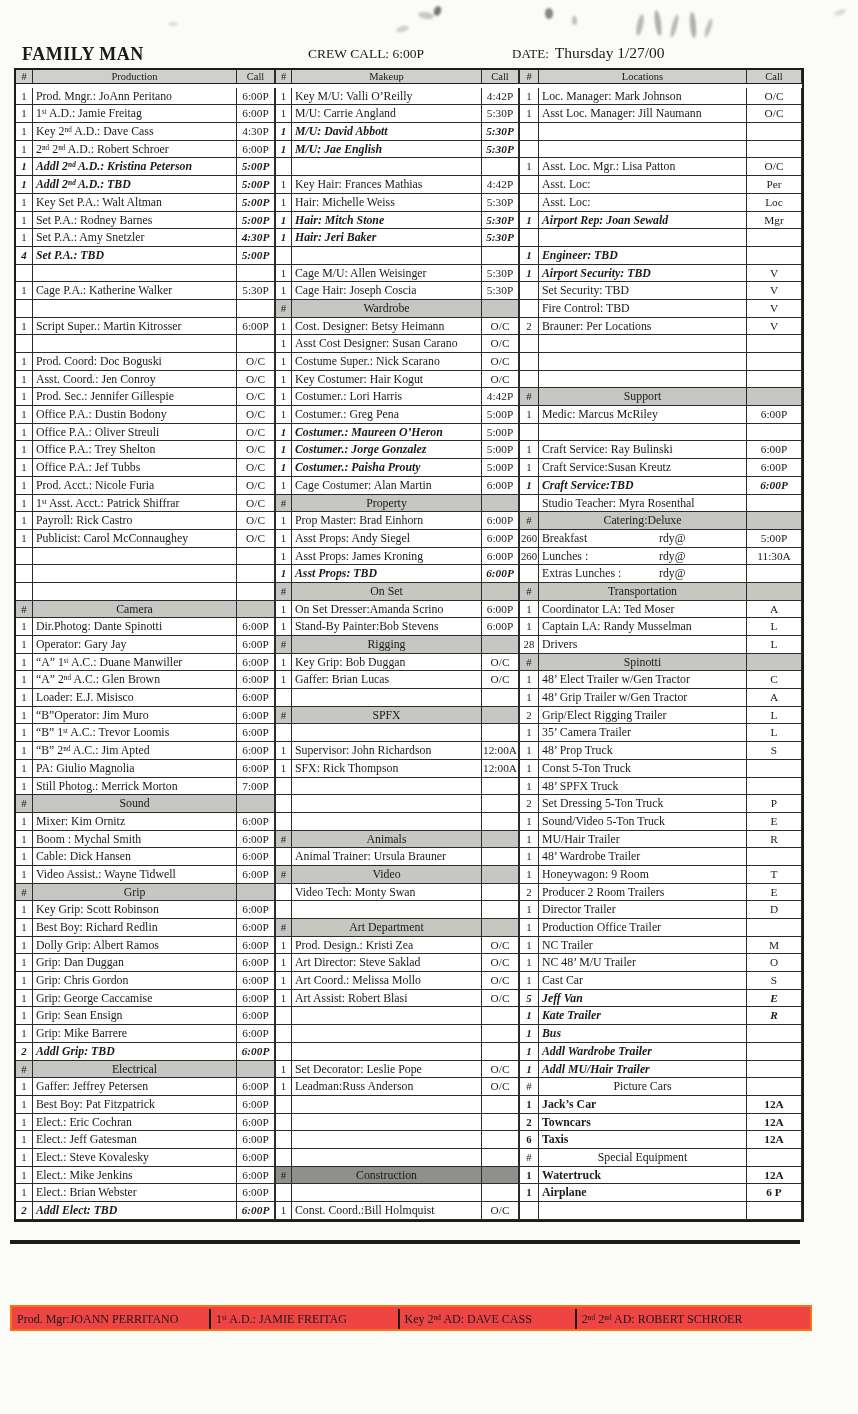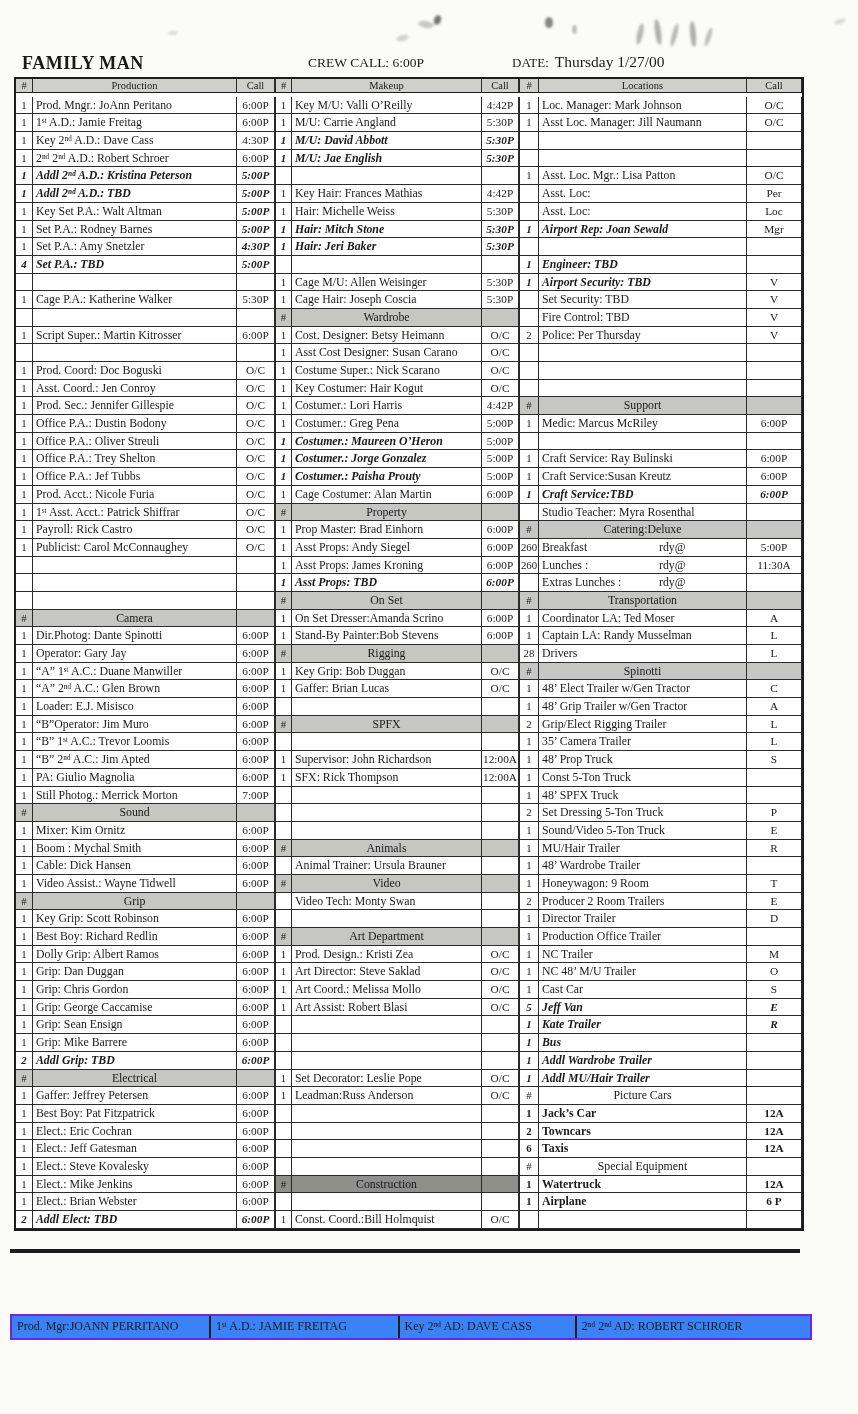--- a/index.html
+++ b/index.html
@@ -4,21 +4,21 @@
 <style>
   html,body{margin:0;padding:0;}
   body{
     width:858px;height:1414px;
     background:#fbfbf8;
     font-family:"Liberation Serif","DejaVu Serif",serif;
     color:#1a1a1a;
     position:relative;
     overflow:hidden;
   }
-  .page{position:absolute;inset:0;margin-top:9px;}
+  .page{position:absolute;inset:0;}
 
   
   .title{
     position:absolute;left:22px;top:44px;
     font-size:18px;font-weight:bold;letter-spacing:.5px;
   }
   .crewcall{position:absolute;left:308px;top:46px;font-size:13.5px;}
   .dateline{position:absolute;left:512px;top:44px;font-size:13px;}
   .dateline .dval{font-size:15.5px;margin-left:6px;}
 
@@ -79,21 +79,21 @@
     border:2px solid #1c1c1c;background:#fff;
   }
   .note{
     font-size:12.4px;font-weight:bold;line-height:17px;
     padding:1px 4px;border-bottom:1.5px solid #1c1c1c;
   }
   .note:last-child{border-bottom:none;}
 
   .footer{
     position:absolute;left:10px;top:1305px;width:798px;height:22px;
-    display:flex;border:2px solid #6d28d9;background:#3b82f6;
+    display:flex;border:2px solid #f97316;background:#ef4444;align-items:flex-end;
   }
   .fcell{
     font-size:12px;line-height:20px;padding-left:5px;
     border-right:2px solid #1c1c1c;box-sizing:border-box;
     white-space:nowrap;overflow:hidden;
   }
   .fcell:last-child{border-right:none;}
   .f0{width:208px;}.f1{width:197px;}.f2{width:185px;}.f3{width:244px;}
 </style>
 </head>
@@ -248,21 +248,21 @@
       <div class="cell num gstart"></div>
       <div class="cell name">Fire Control: TBD</div>
       <div class="cell call">V</div>
       <div class="cell num">1</div>
       <div class="cell name">Script Super.: Martin Kitrosser</div>
       <div class="cell call">6:00P</div>
       <div class="cell num gstart">1</div>
       <div class="cell name">Cost. Designer: Betsy Heimann</div>
       <div class="cell call">O/C</div>
       <div class="cell num gstart">2</div>
-      <div class="cell name">Police: Per Thursday</div>
+      <div class="cell name">Brauner: Per Locations</div>
       <div class="cell call">V</div>
       <div class="cell num"></div>
       <div class="cell name"></div>
       <div class="cell call"></div>
       <div class="cell num gstart">1</div>
       <div class="cell name">Asst Cost Designer: Susan Carano</div>
       <div class="cell call">O/C</div>
       <div class="cell num gstart"></div>
       <div class="cell name"></div>
       <div class="cell call"></div>

